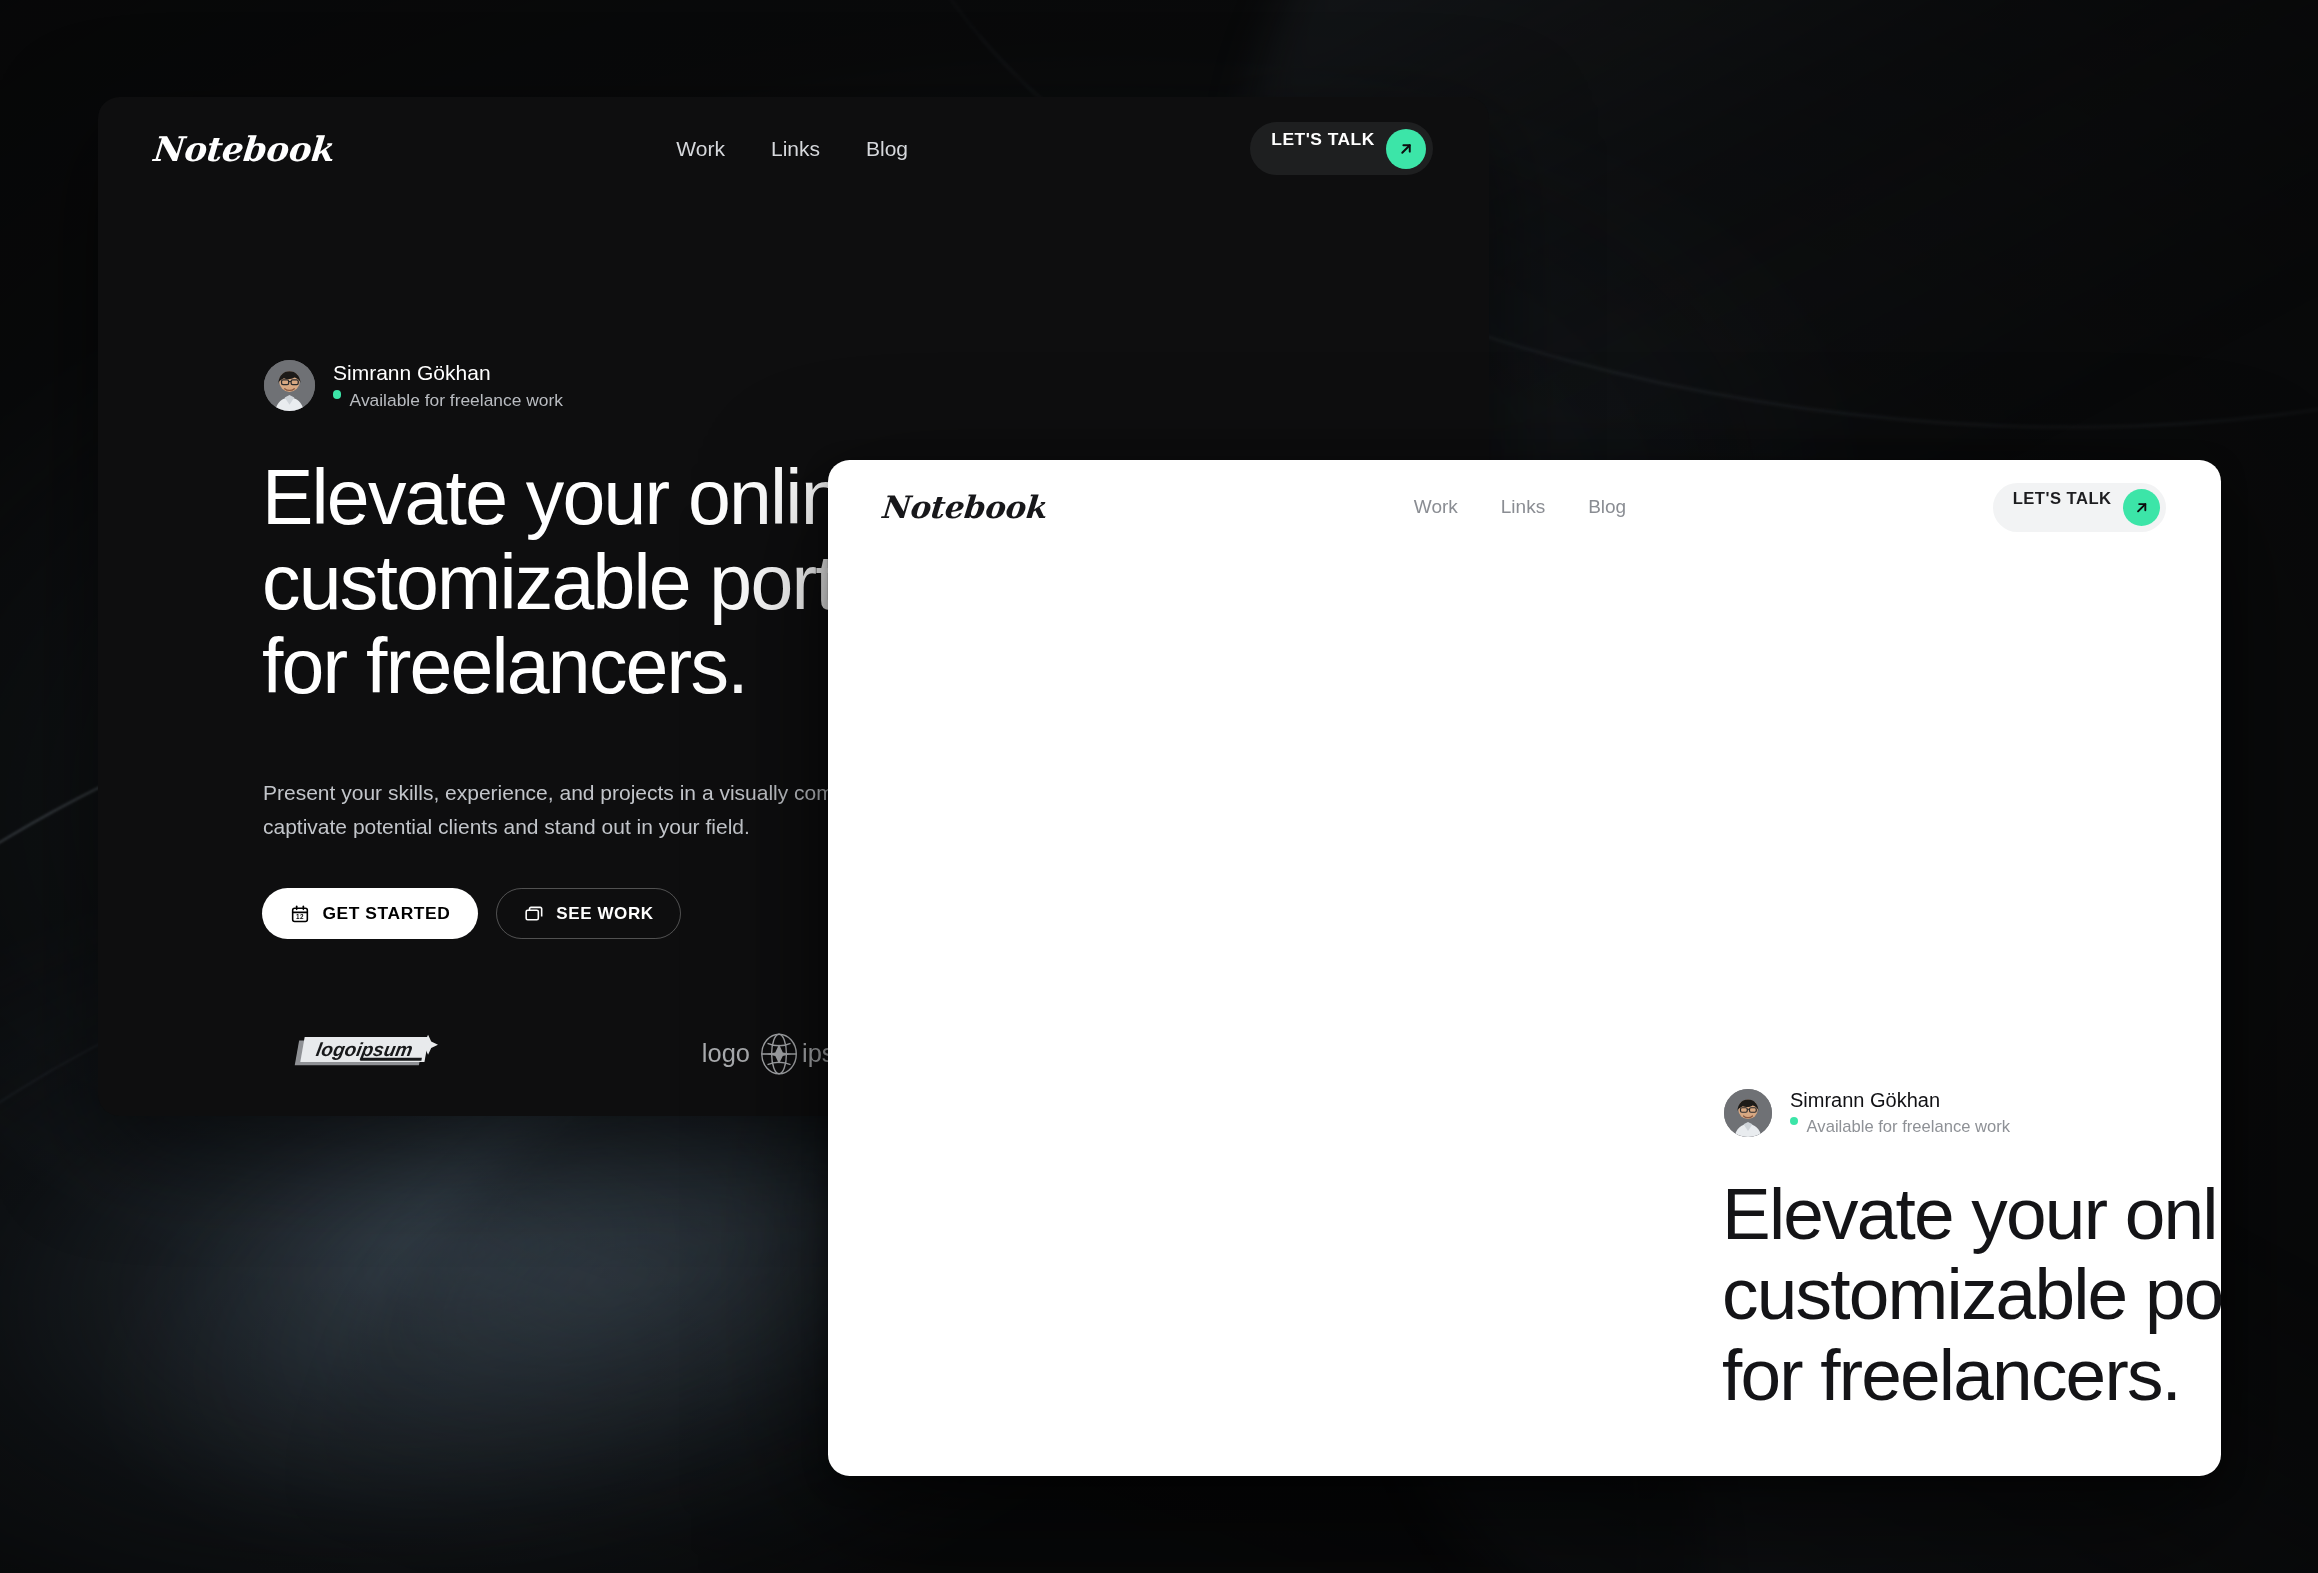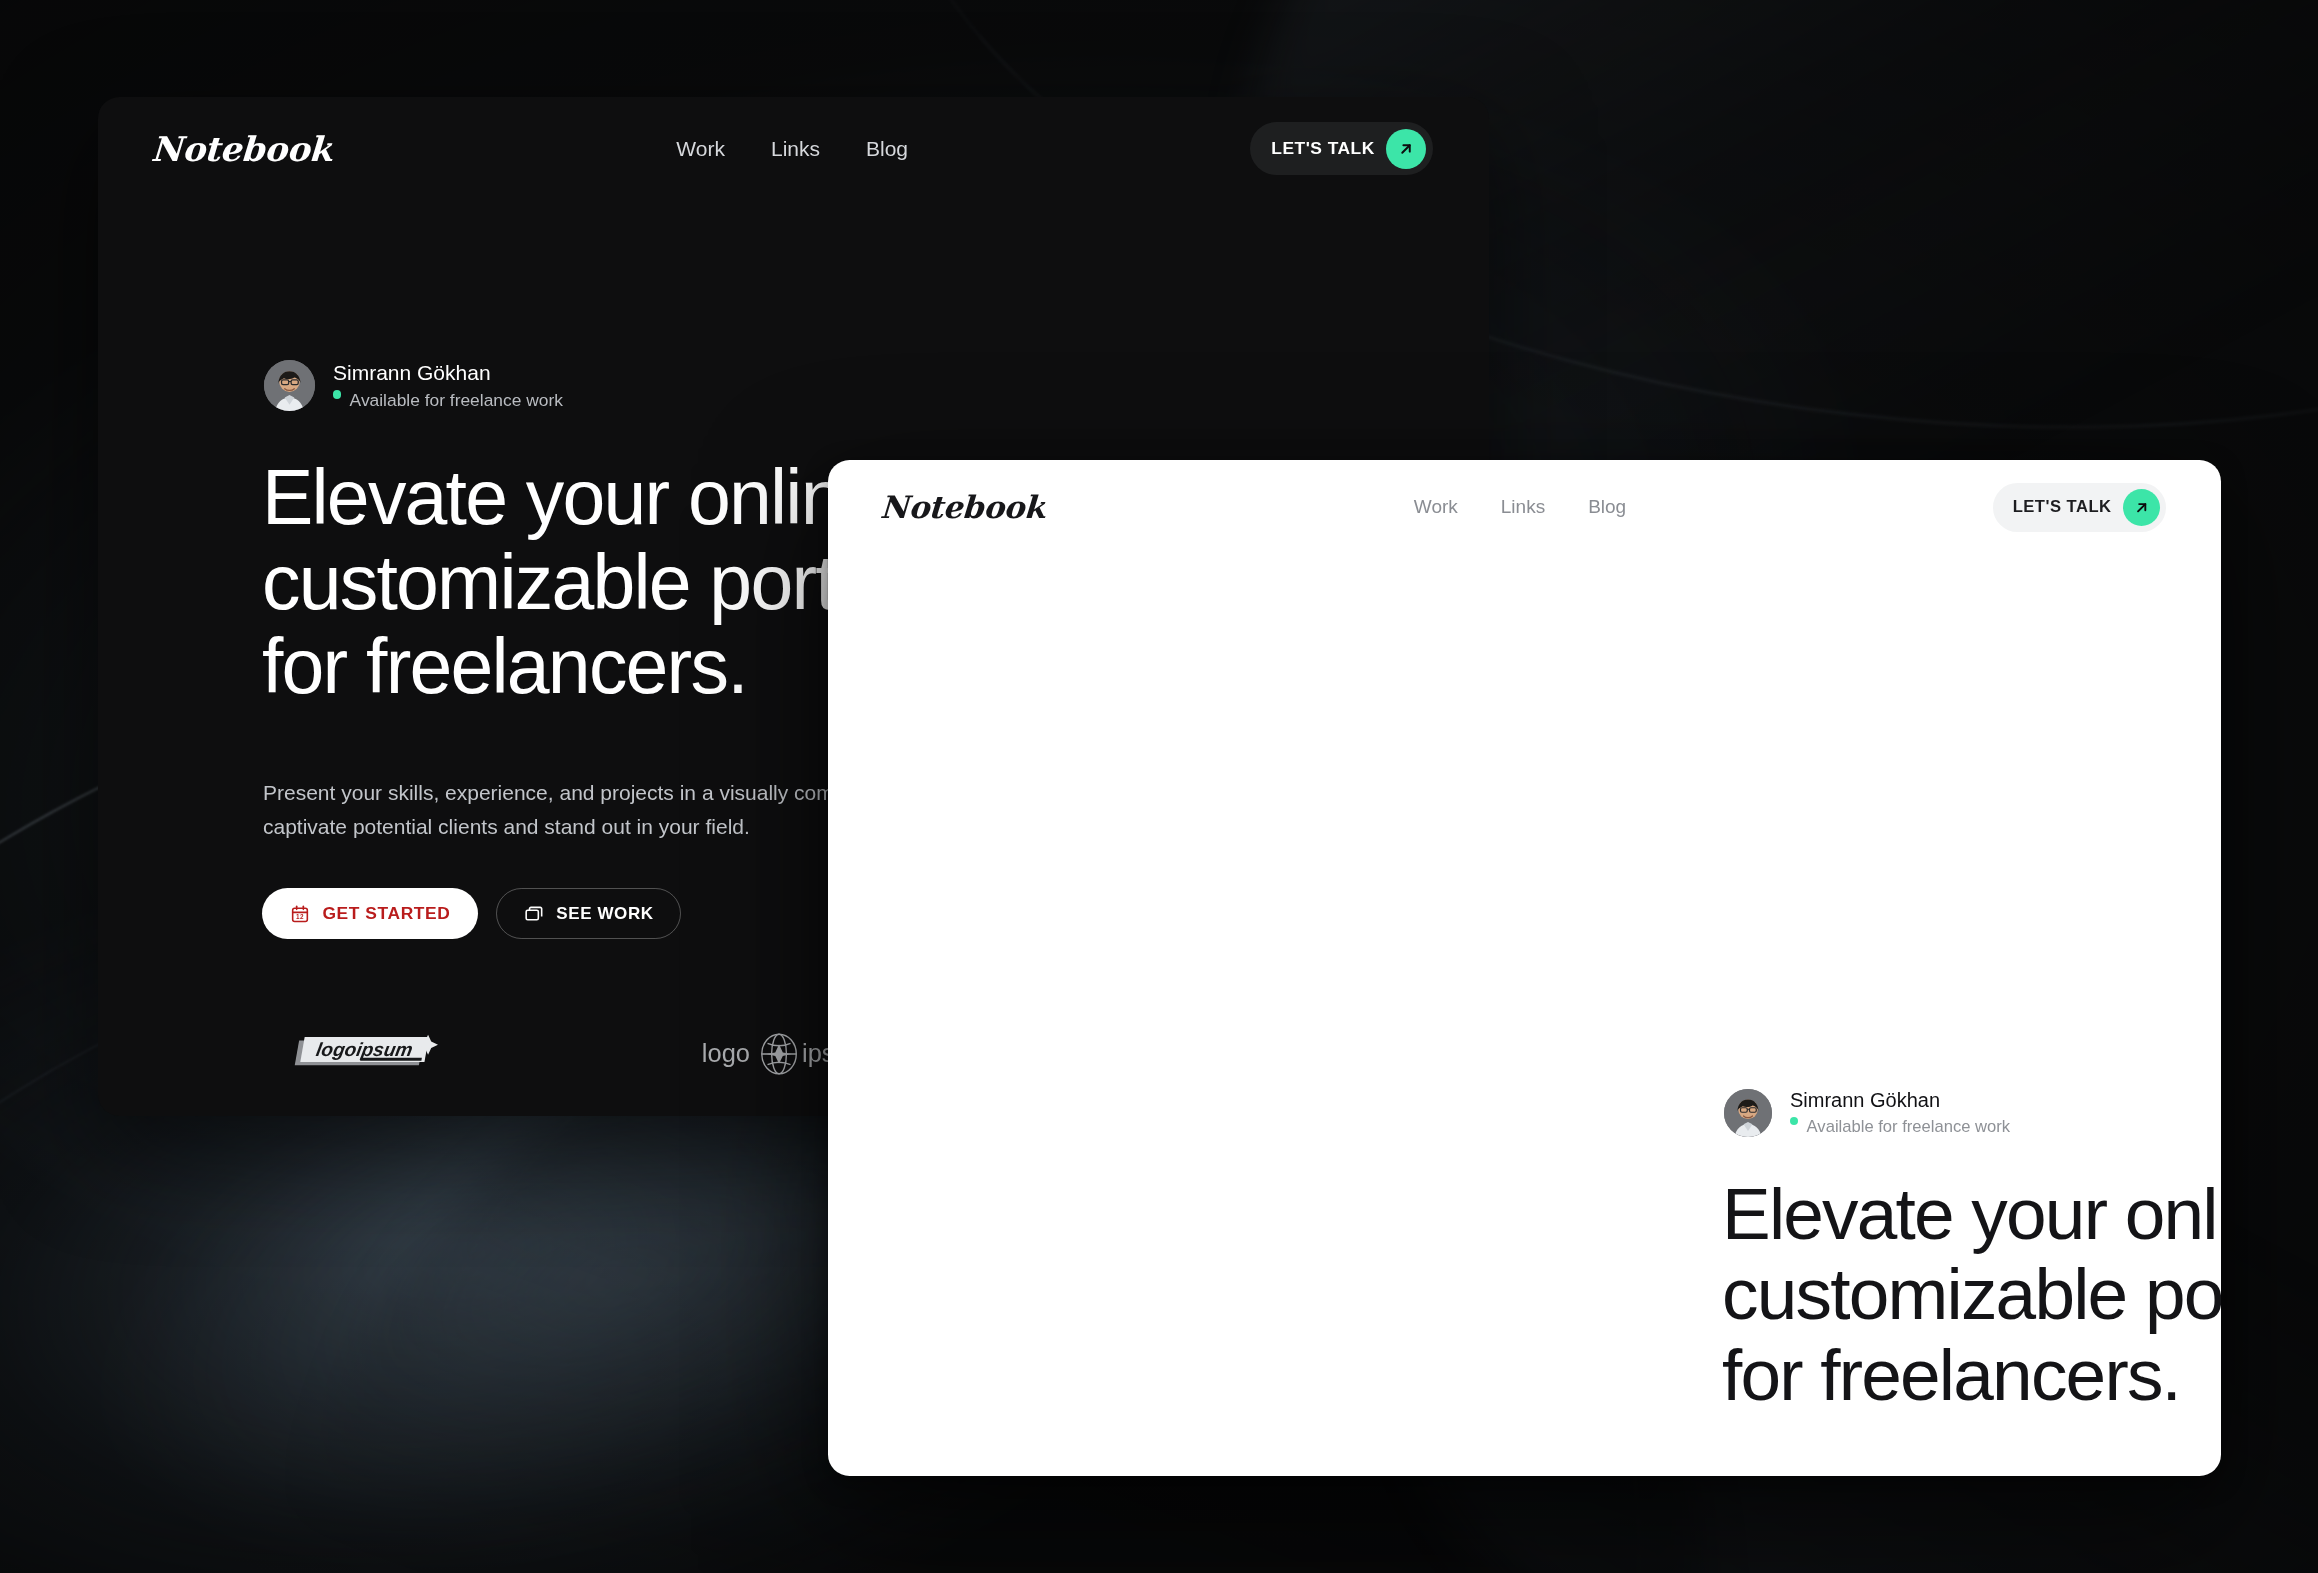--- a/index.html
+++ b/index.html
@@ -133,21 +133,21 @@
   }
   #dark-card .logo { font-size:34px; color:#fff; }
   #light-card .logo { font-size:31px; color:#17171a; }
 
   .nav { display:flex; gap:0; margin:0 auto; }
   .nav a { text-decoration:none; font-weight:400; }
   #dark-card .nav a { font-size:21px; color:#d6d8dc; padding:0 23px; }
   #light-card .nav a { font-size:19px; color:#8a8d93; padding:0 21.5px; }
 
   .talk {
-    display:flex; align-items:center; gap:11.6px;
+    display:flex; align-items:flex-start; gap:11.6px;
     border-radius:827px; cursor:pointer; user-select:none;
   }
   #dark-card .talk { background:#1e1f20; padding:6.6px 6.6px 6.6px 21.5px; }
   #light-card .talk { background:#f2f3f4; padding:5.8px 5.8px 5.8px 20px; }
   .talk-label { font-weight:700; letter-spacing:0.5px; }
   #dark-card .talk-label { font-size:17.4px; color:#ffffff; }
   #light-card .talk-label { font-size:16.6px; color:#1d1d20; }
   .talk-circle {
     border-radius:50%; background:#3ce5a8;
     display:flex; align-items:center; justify-content:center;
@@ -201,21 +201,21 @@
   .ctas { position:absolute; display:flex; gap:18px; }
   #dark-card .ctas { left:164px; top:791px; }
 
   .btn {
     display:flex; align-items:center; gap:12.4px;
     border-radius:827px; cursor:pointer; user-select:none;
     font-weight:700; letter-spacing:0.6px; white-space:nowrap;
   }
   .btn svg { display:block; flex:0 0 auto; }
 
-  #dark-card .btn-primary { background:#ffffff; color:#b91c1c; padding:15px 28px; font-size:17.4px; }
+  #dark-card .btn-primary { background:#ffffff; color:#000000; padding:15px 28px; font-size:17.4px; }
   #dark-card .btn-secondary { background:transparent; color:#ffffff; padding:14px 26.5px; font-size:17px; border:1.2px solid rgba(255,255,255,0.28); }
 
   
   .strip { position:absolute; display:flex; align-items:center; }
   #dark-card .strip { left:0; top:927px; width:1391px; padding:0 50px; gap:0; }
   .strip .cell {
     flex:1 1 0; display:flex; align-items:center; justify-content:center;
     height:60px;
   }
   .strip .cell svg { display:block; }

